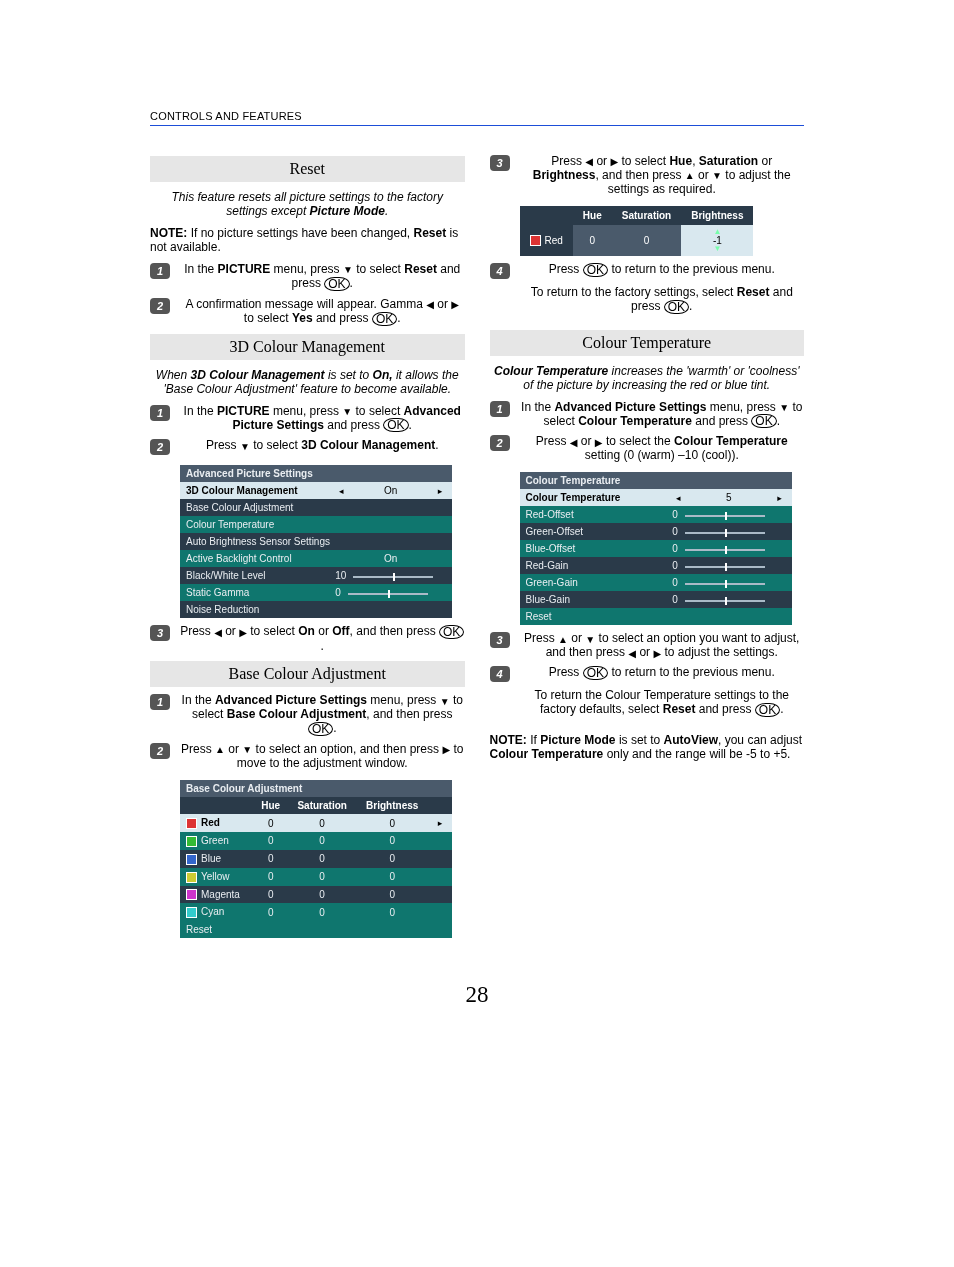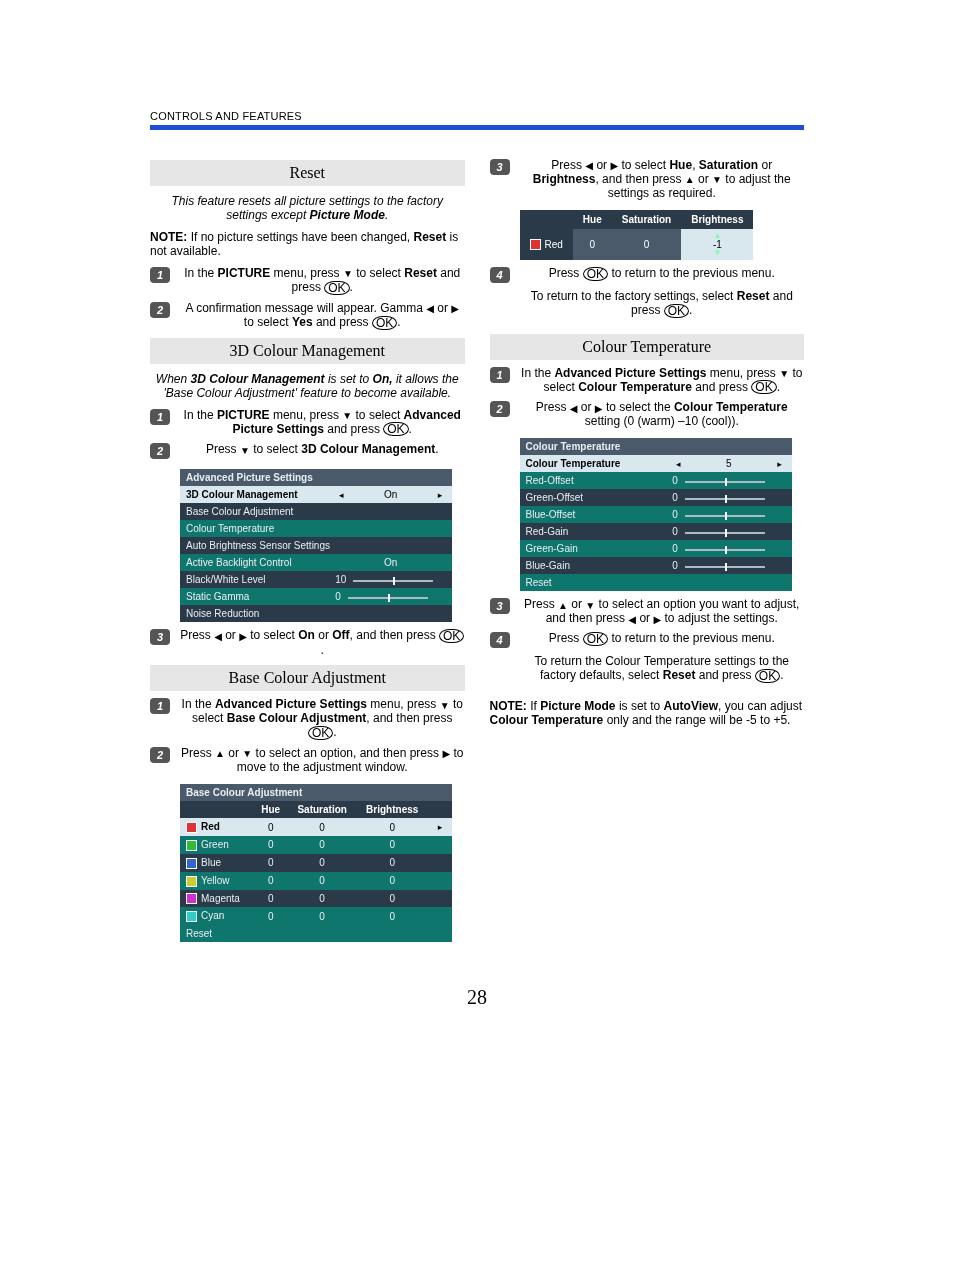--- a/index.html
+++ b/index.html
@@ -11,21 +11,21 @@
   }
   .page{
     width:954px;
     margin:0 auto;
     padding:110px 150px 40px 150px;
     box-sizing:border-box;
   }
   .header{
     font-size:11px;
     letter-spacing:0.2px;
-    border-bottom:5px solid #1d4ed8;
+    border-bottom:1px solid #1d4ed8;
     padding-bottom:3px;
     margin-bottom:22px;
   }
   .columns{
     display:flex;
     gap:25px;
   }
   .col{
     width:50%;
   }
@@ -184,21 +184,21 @@
   .mini-tri-up,.mini-tri-down{
     font-size:8px;
     color:#7fa;
     display:block;
     line-height:6px;
   }
 
   .page-num{
     text-align:center;
     font-family:Georgia,serif;
-    font-size:20px;
+    font-size:23px;
     margin-top:40px;
   }
 </style>
 </head>
 <body>
 
 <div class="page">
   <div class="header">CONTROLS AND FEATURES</div>
 
   <div class="columns">
@@ -389,20 +389,23 @@
 
       <div class="step">
         <div class="num">4</div>
         <div class="txt">
           <span>Press </span><span class="ok">OK</span><span> to return to the previous menu.</span>
           <div class="para"><span>To return to the factory settings, select </span><b>Reset</b><span> and press </span><span class="ok">OK</span>.</div>
         </div>
       </div>
 
       <div class="section-title">Colour Temperature</div>
+      <div class="intro">
+        <i><b>Colour Temperature</b><span> increases the 'warmth' or 'coolness' of the picture by increasing the red or blue tint.</span></i>
+      </div>
       <div class="step">
         <div class="num">1</div>
         <div class="txt">
           <span>In the </span><b>Advanced Picture Settings</b><span> menu, press </span><span class="tri">▼</span><span> to select </span><b>Colour Temperature</b><span> and press </span><span class="ok">OK</span>.
         </div>
       </div>
       <div class="step">
         <div class="num">2</div>
         <div class="txt">
           <span>Press </span><span class="tri">◀</span><span> or </span><span class="tri">▶</span><span> to select the </span><b>Colour Temperature</b><span> setting (0 (warm) –10 (cool)).</span>

